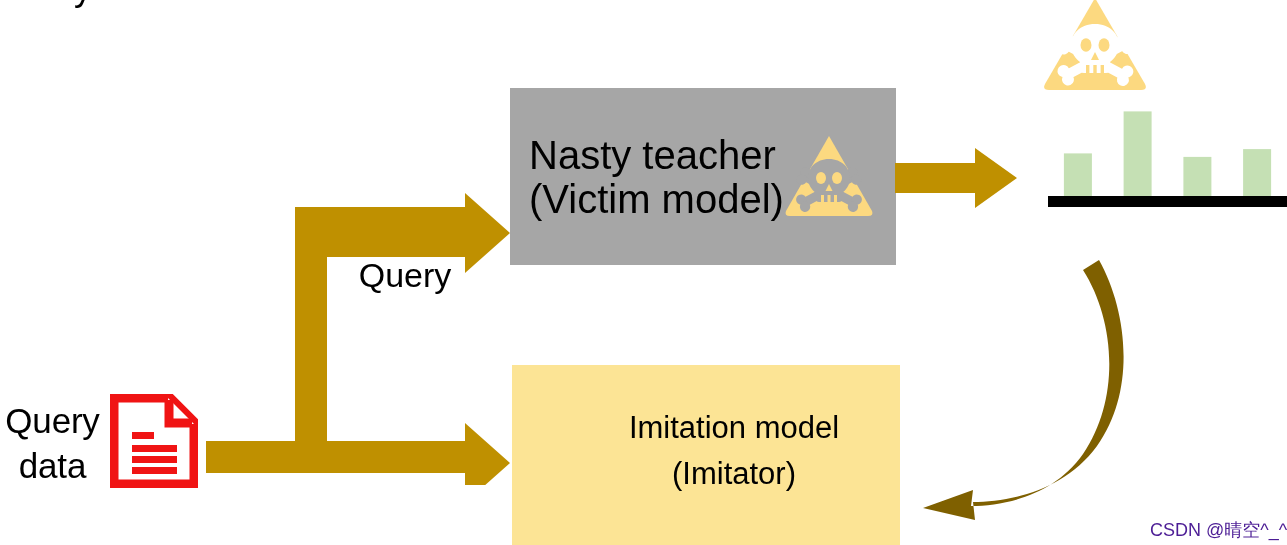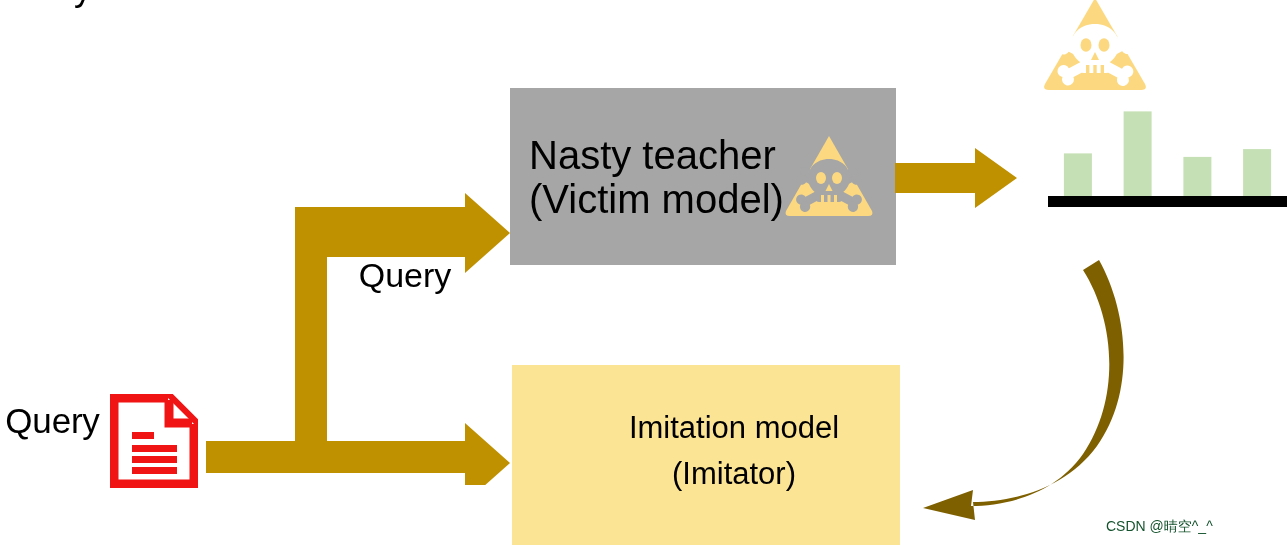--- a/index.html
+++ b/index.html
@@ -143,36 +143,37 @@
     width: 700px;
     font-size: 36px;
     line-height: 44px;
     color: #000000;
     white-space: nowrap;
     overflow: hidden;
   }
 
   
   #watermark {
-    left: 1106px;
+    left: 1150px;
     top: 518px;
-    font-size: 14px;
-    color: #14532d;
+    font-size: 18px;
+    color: #4c1d95;
     white-space: nowrap;
   }
 </style>
 </head>
 <body>
 
 <div id="canvas">
 
   <div class="abs" id="title-sliver">Nasty teacher vs. Imitator</div>
 
   <div class="abs" id="query-data-label">
     <span class="ln">Query</span>
+    <span class="ln">data</span>
   </div>
 
   <div class="abs" id="doc-icon">
     <svg width="88" height="94" viewBox="0 0 88 94" xmlns="http://www.w3.org/2000/svg">
       <path d="M3 3 H58 L85 30 V91 H3 Z" fill="none" stroke="#f01414" stroke-width="11"></path>
       <path d="M58 4 L58 30 L84 30 Z" fill="#ffffff"></path>
       <path d="M59 6 L59 29 L82 29" fill="none" stroke="#f01414" stroke-width="9"></path>
       <rect x="22" y="38" width="22" height="7" fill="#f01414"></rect>
       <rect x="22" y="51" width="45" height="7" fill="#f01414"></rect>
       <rect x="22" y="62" width="45" height="7" fill="#f01414"></rect>

